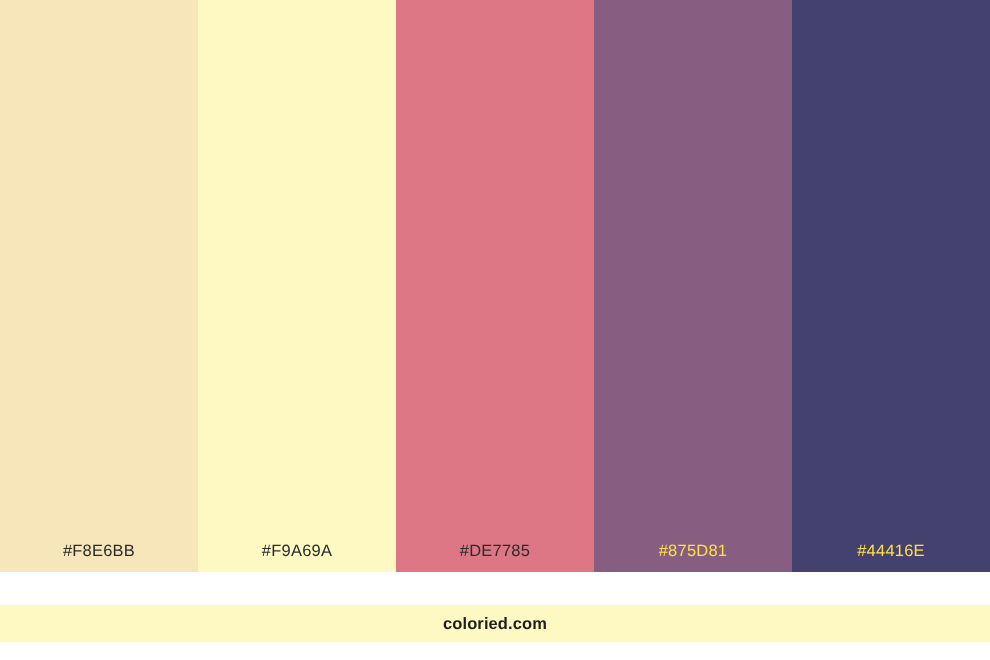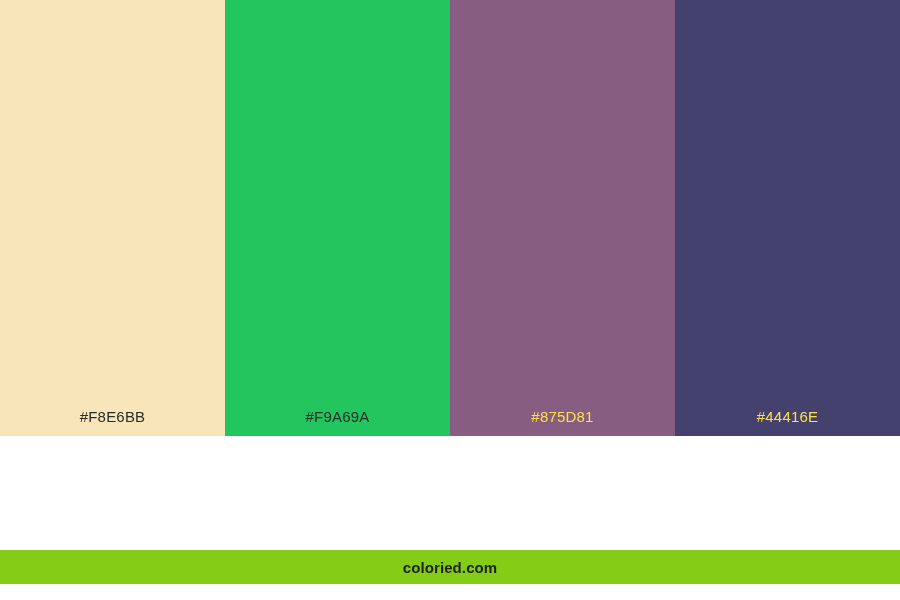--- a/index.html
+++ b/index.html
@@ -28,21 +28,21 @@
     top: 0;
     width: 900px;
     height: 550px;
     display: flex;
     flex-direction: row;
     align-items: stretch;
   }
   .swatch {
     flex: 1 1 20%;
     width: 180px;
-    height: 436px;
+    height: 520px;
     position: relative;
     display: flex;
     align-items: flex-end;
     justify-content: center;
     box-sizing: border-box;
   }
   .swatch-label {
     display: block;
     width: 100%;
     text-align: center;
@@ -55,21 +55,21 @@
     user-select: text;
   }
   .label-dark { color: #2b2b2b; }
   .label-light { color: #fde047; }
   .footer-bar {
     position: absolute;
     left: 0;
     top: 550px;
     width: 900px;
     height: 34px;
-    background: #84cc16;
+    background: #fef9c3;
     display: flex;
     align-items: center;
     justify-content: center;
     text-align: center;
   }
   .footer-text {
     font-size: 15px;
     font-weight: 700;
     color: #1f1f1f;
     letter-spacing: 0.1px;
@@ -80,24 +80,27 @@
 <body>
 
 <div class="palette-page">
 
   <div class="swatch-strip">
 
     <div class="swatch" style="background-color: rgb(248, 230, 187);">
       <span class="swatch-label label-dark">#F8E6BB</span>
     </div>
 
-    <div class="swatch" style="background-color: #22c55e;">
+    <div class="swatch" style="background-color: #fef9c3;">
       <span class="swatch-label label-dark">#F9A69A</span>
     </div>
 
+    <div class="swatch" style="background-color: rgb(222, 119, 133);">
+      <span class="swatch-label label-dark">#DE7785</span>
+    </div>
 
     <div class="swatch" style="background-color: rgb(135, 93, 129);">
       <span class="swatch-label label-light">#875D81</span>
     </div>
 
     <div class="swatch" style="background-color: rgb(68, 65, 110); align-items: flex-end;">
       <span class="swatch-label label-light">#44416E</span>
     </div>
 
   </div>

